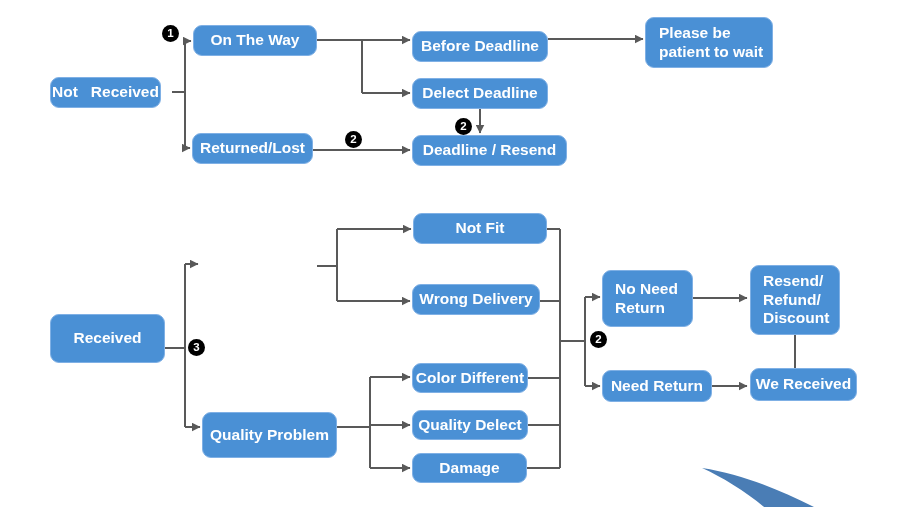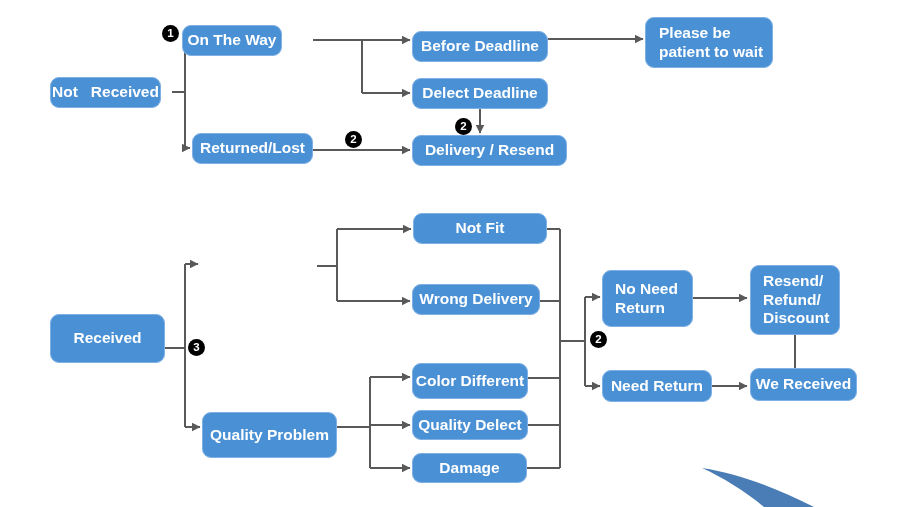--- a/index.html
+++ b/index.html
@@ -100,53 +100,53 @@
 
       <path d="M693,298 H747" marker-end="url(#ah)"></path>
       <path d="M712,386 H747" marker-end="url(#ah)"></path>
       <path d="M795,335 V368"></path>
     </g>
   </svg>
 
   <div class="node" style="left:50px;top:77px;width:111px;height:31px">
     <span>Not   Received</span>
   </div>
-  <div class="node" style="left:182px;top:25px;width:100px;height:31px">
+  <div class="node" style="left:193px;top:25px;width:124px;height:31px">
     <span>On The Way</span>
   </div>
   <div class="node" style="left:192px;top:133px;width:121px;height:31px">
     <span>Returned/Lost</span>
   </div>
   <div class="node" style="left:412px;top:31px;width:136px;height:31px">
     <span>Before Deadline</span>
   </div>
   <div class="node" style="left:412px;top:78px;width:136px;height:31px">
     <span>Delect Deadline</span>
   </div>
   <div class="node" style="left:412px;top:135px;width:155px;height:31px">
-    <span>Delivery / Resend</span>
+    <span>Deadline / Resend</span>
   </div>
   <div class="node al" style="left:645px;top:17px;width:128px;height:51px;padding-left:13px">
     <span>Please be
 patient to wait</span>
   </div>
 
   <div class="node" style="left:50px;top:314px;width:115px;height:49px">
     <span>Received</span>
   </div>
   <div class="node" style="left:202px;top:412px;width:135px;height:46px">
     <span>Quality Problem</span>
   </div>
   <div class="node" style="left:413px;top:213px;width:134px;height:31px">
     <span>Not Fit</span>
   </div>
   <div class="node" style="left:412px;top:284px;width:128px;height:31px">
     <span>Wrong Delivery</span>
   </div>
-  <div class="node" style="left:412px;top:363px;width:116px;height:36px">
+  <div class="node" style="left:412px;top:363px;width:116px;height:30px">
     <span>Color Different</span>
   </div>
   <div class="node" style="left:412px;top:410px;width:116px;height:30px">
     <span>Quality Delect</span>
   </div>
   <div class="node" style="left:412px;top:453px;width:115px;height:30px">
     <span>Damage</span>
   </div>
   <div class="node al" style="left:602px;top:270px;width:91px;height:57px;padding-left:12px">
     <span>No Need

